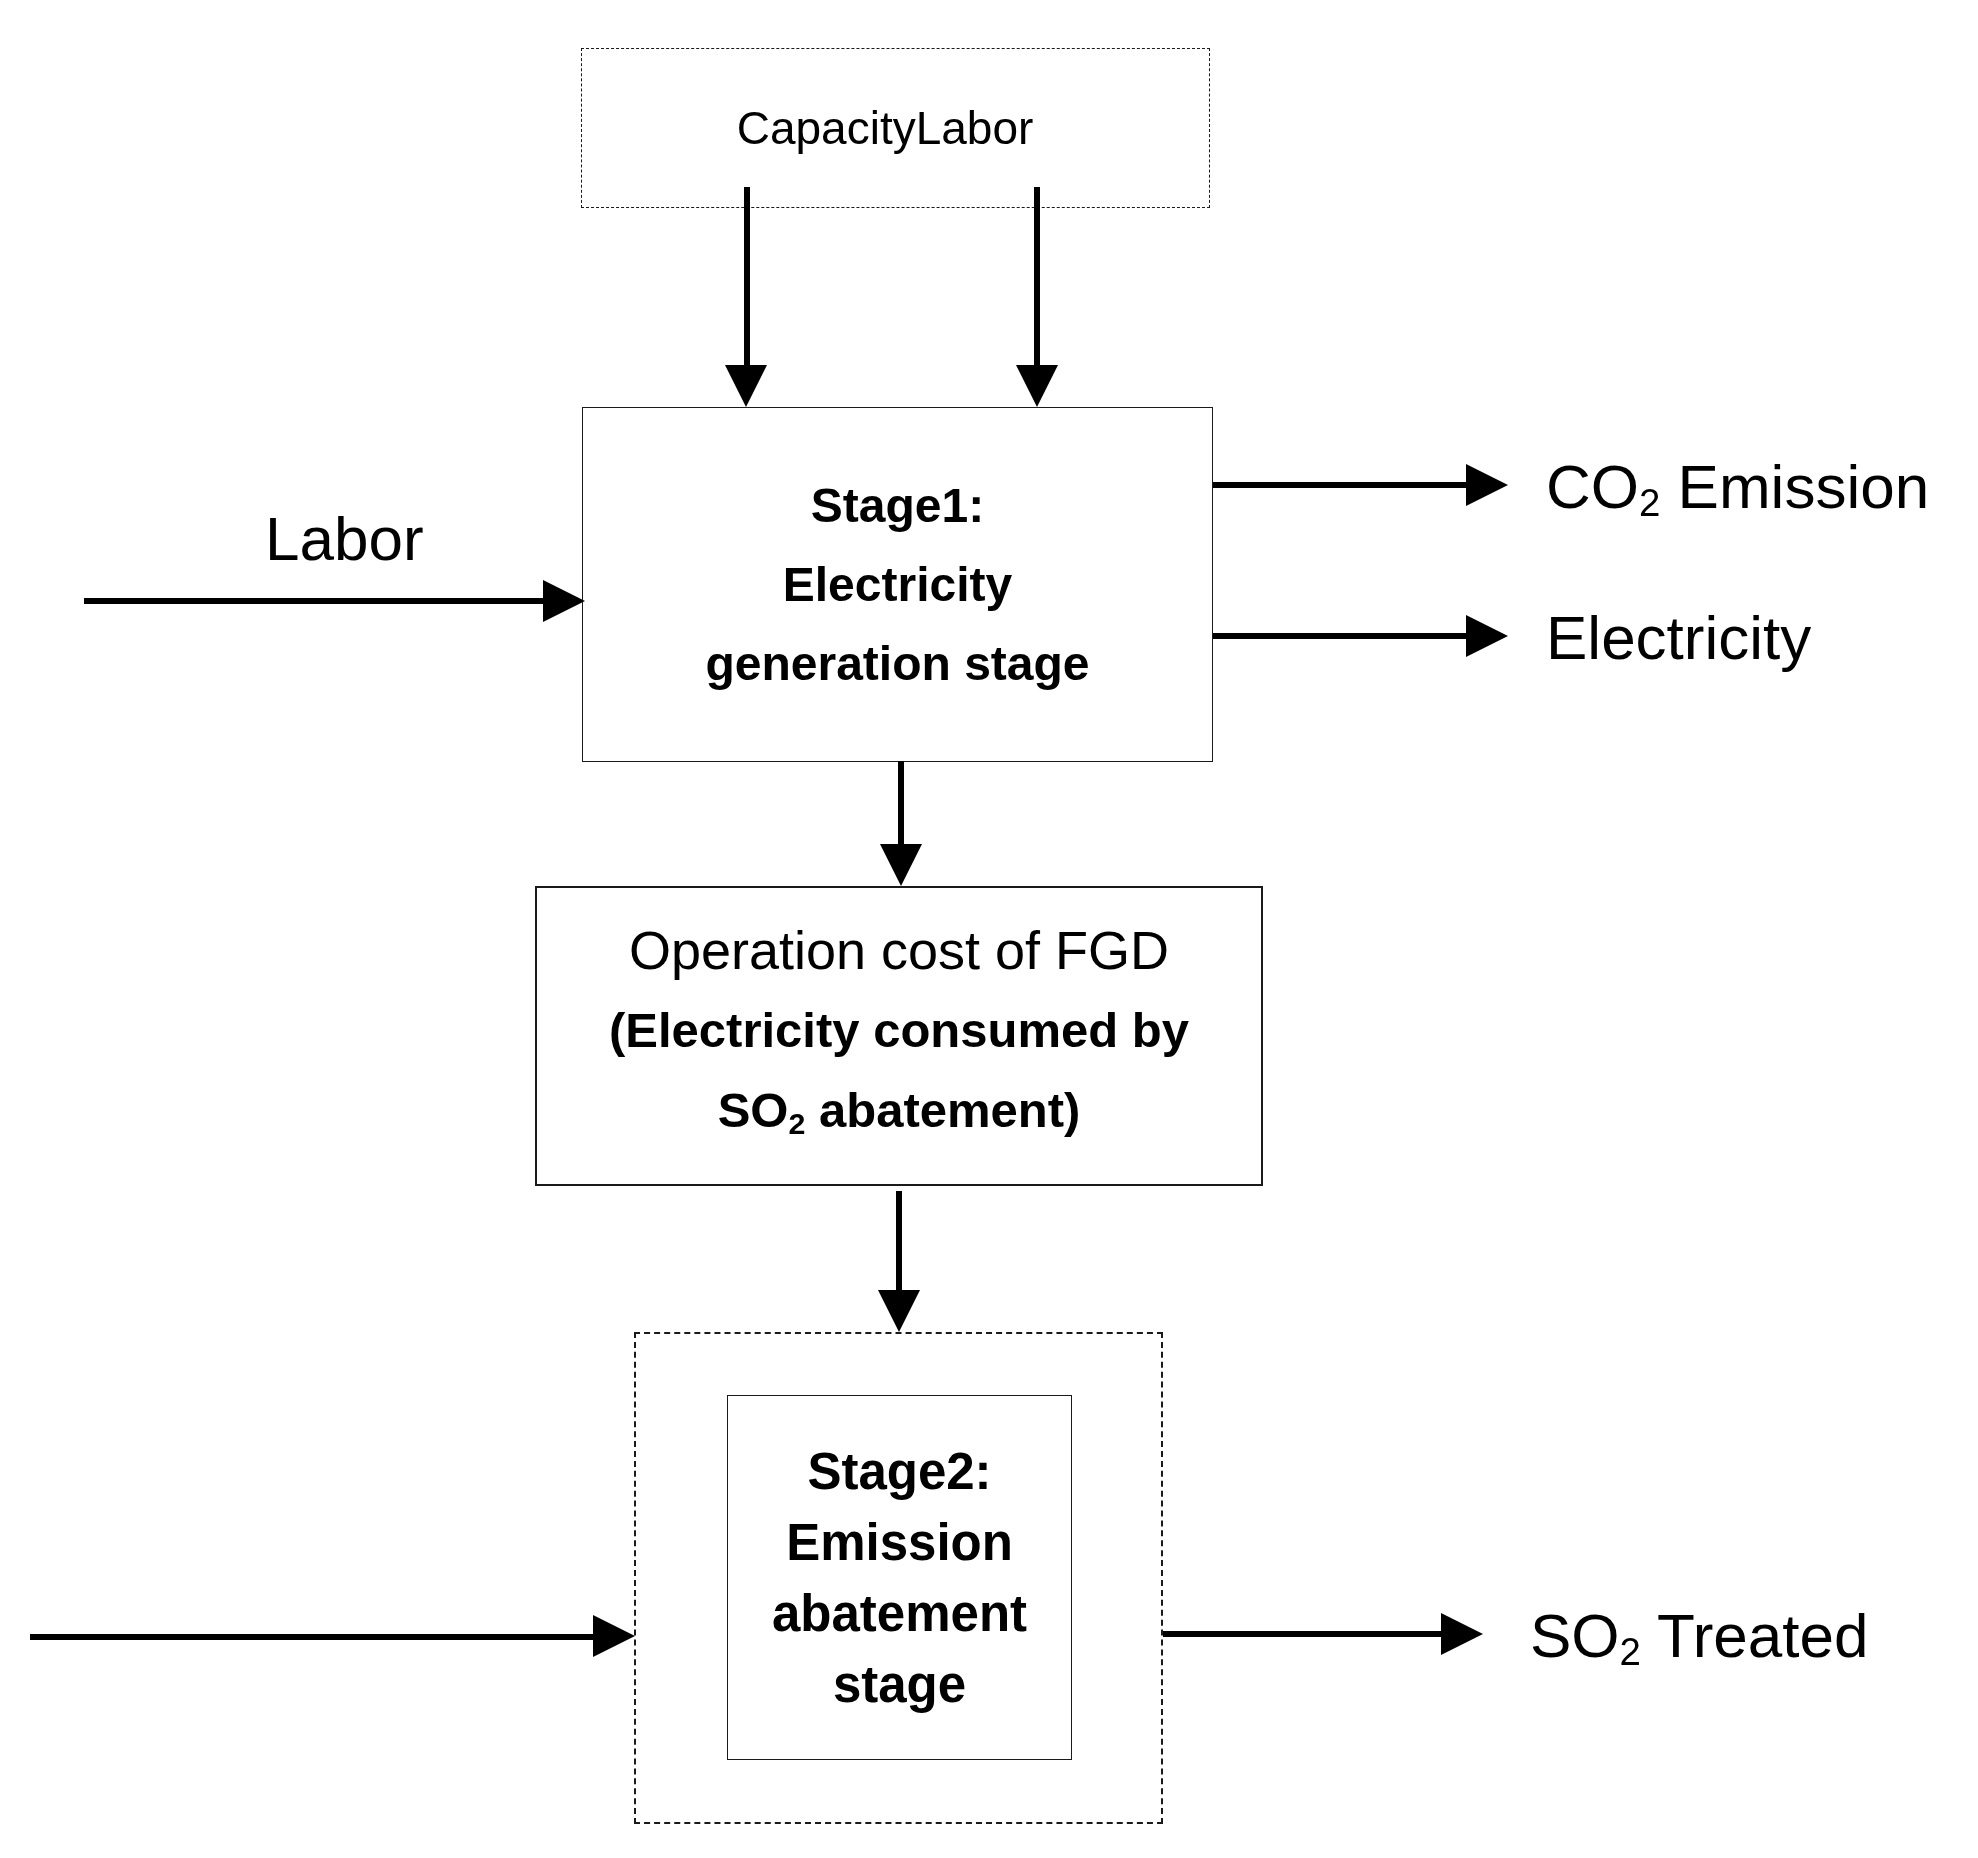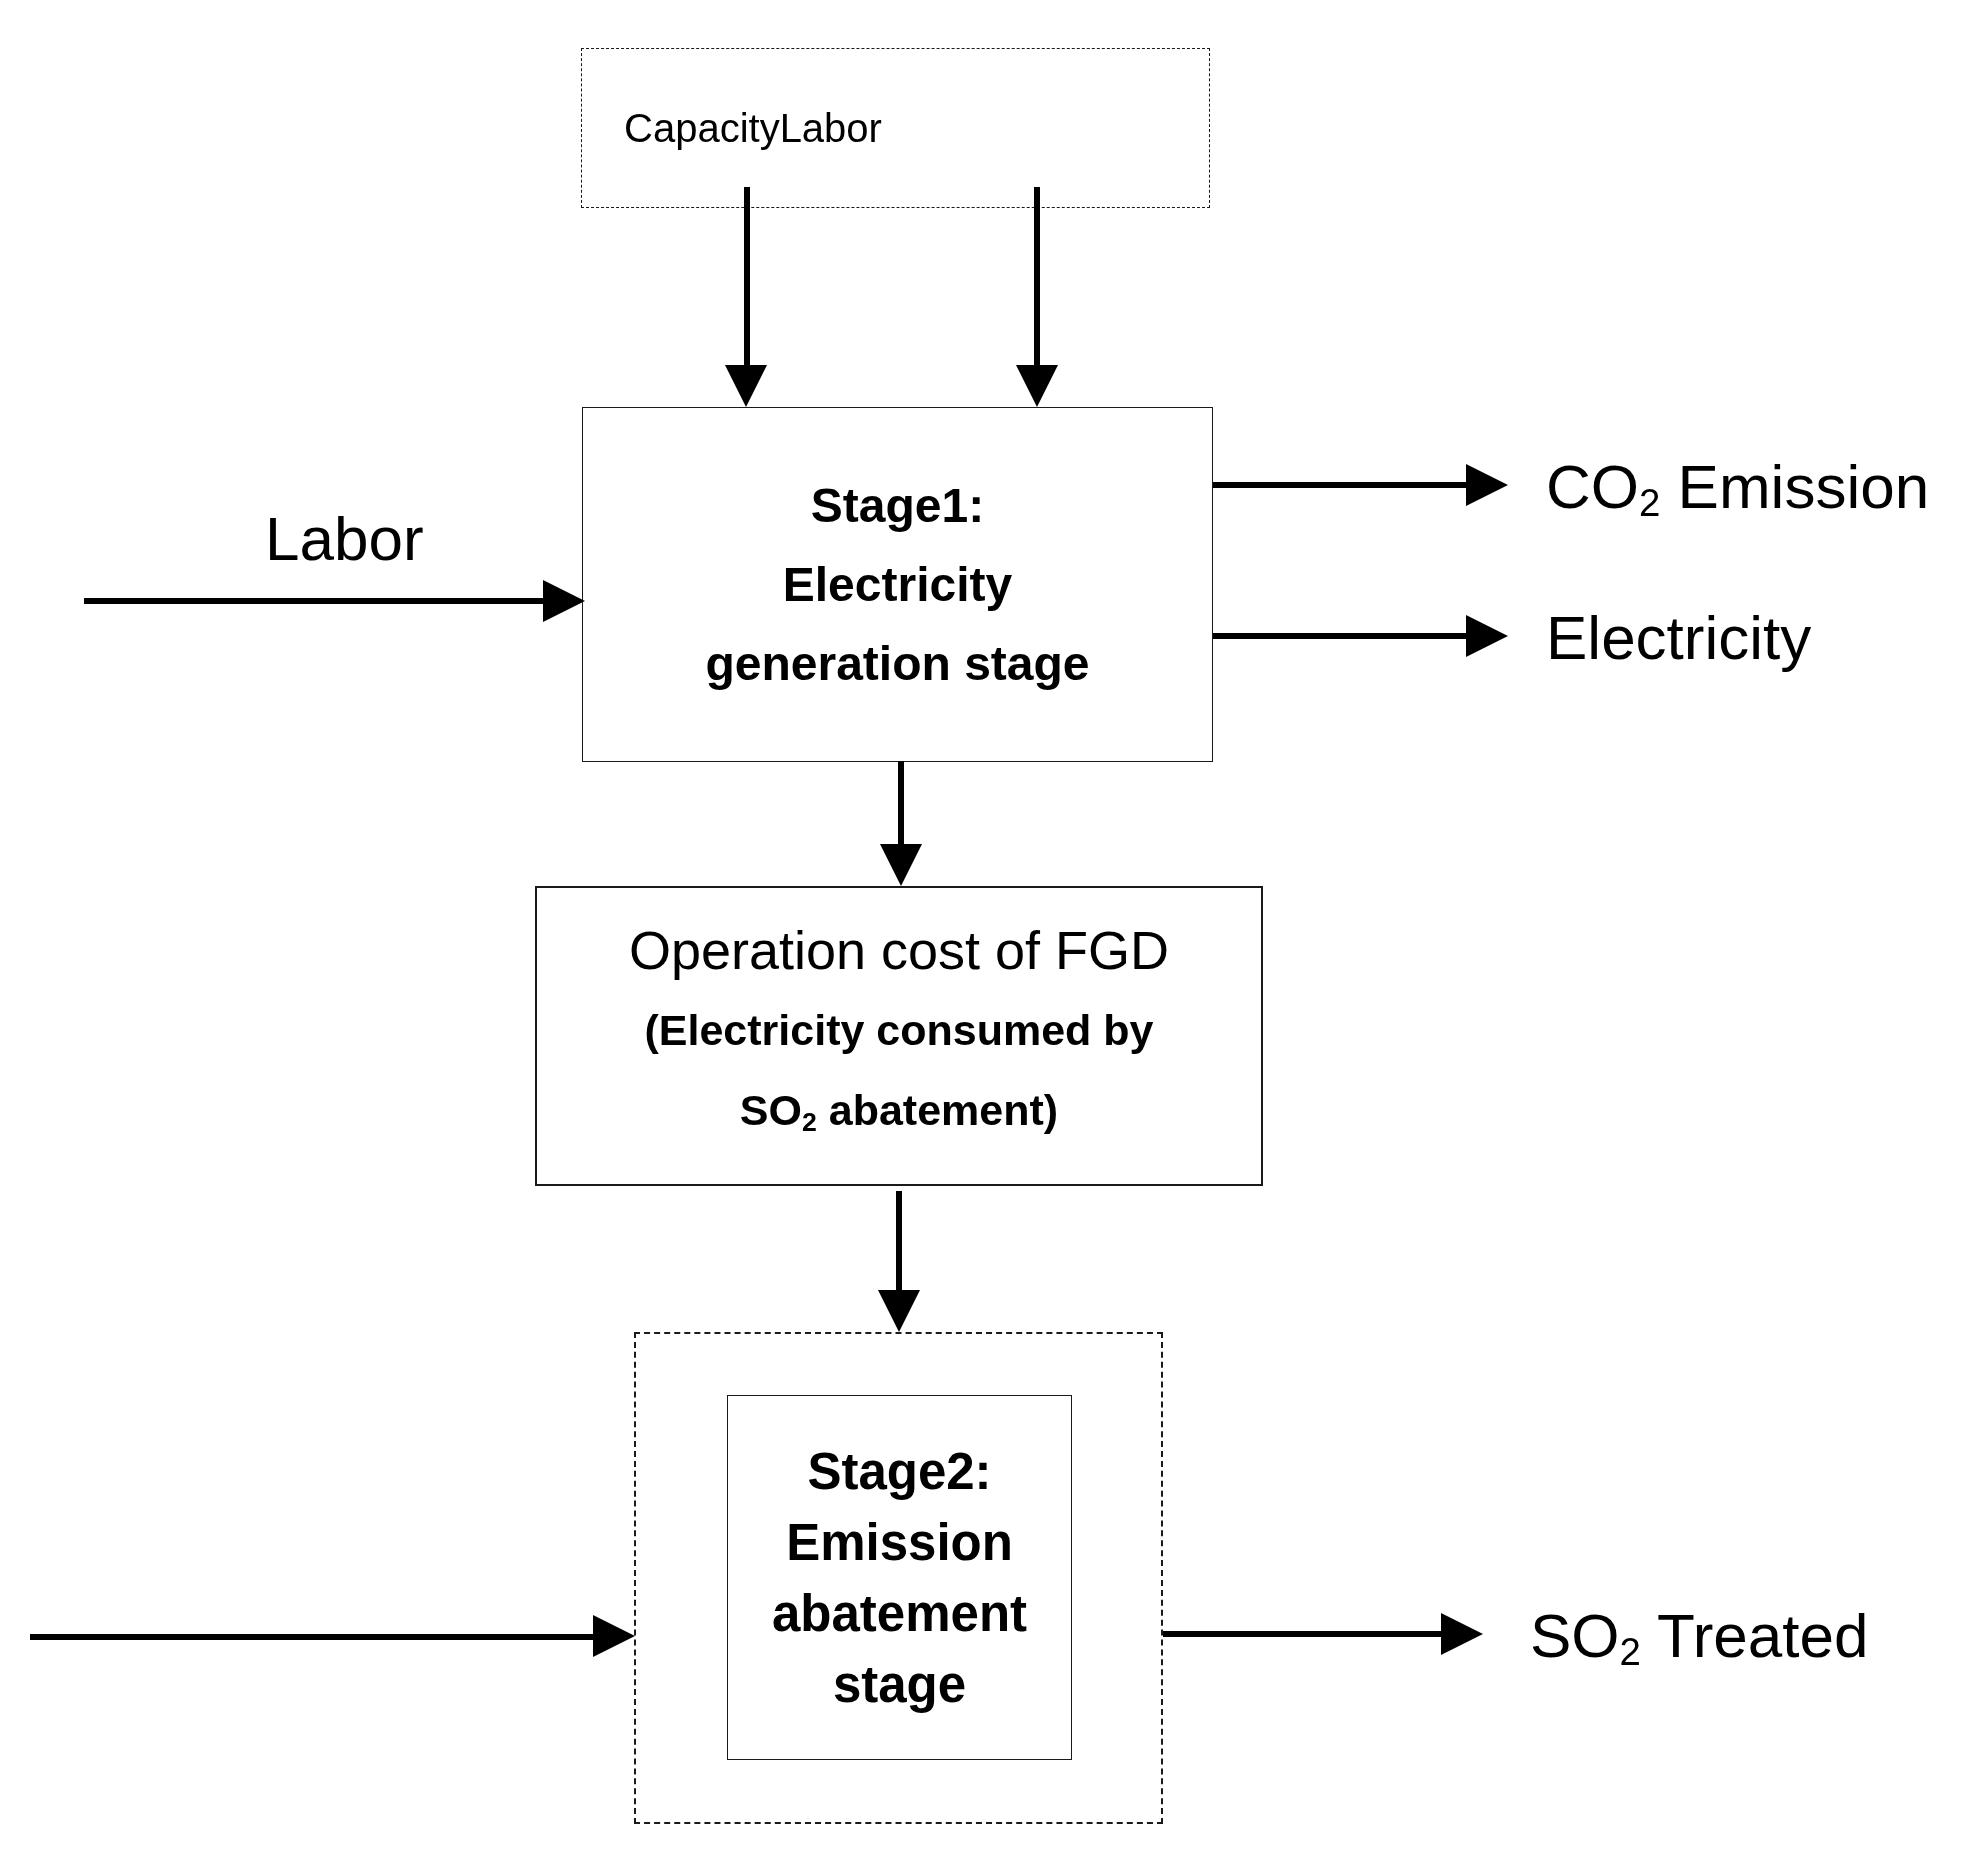--- a/index.html
+++ b/index.html
@@ -29,32 +29,32 @@
   .flabel {
     position: absolute;
     font-size: 62px;
     line-height: 1;
     white-space: nowrap;
     color: #000;
   }
 
   .stage1-line   { font-size: 48px; font-weight: bold; line-height: 79px; white-space: nowrap; }
   .op-line-1     { font-size: 54px; font-weight: normal; line-height: 80px; white-space: nowrap; }
-  .op-line-bold  { font-size: 43px; font-weight: bold;   line-height: 80px; white-space: nowrap; }
+  .op-line-bold  { font-size: 49px; font-weight: bold;   line-height: 80px; white-space: nowrap; }
   .stage2-line   { font-size: 51px; font-weight: bold;   line-height: 71px; white-space: nowrap; }
 
   .sub { font-size: 0.62em; vertical-align: -0.22em; }
 
   .inputs-row {
     display: flex; flex-direction: row;
-    justify-content: flex-start; align-items: center;
+    justify-content: center; align-items: center;
     padding: 0 63px 0 42px;
     height: 100%;
     box-sizing: border-box;
-    font-size: 40px;
+    font-size: 46px;
   }
 
   
   .hline { position: absolute; height: 5.5px; background: #000; }
   .vline { position: absolute; width: 5.5px;  background: #000; }
   .head-right {
     position: absolute; width: 0; height: 0;
     border-top: 21px solid transparent;
     border-bottom: 21px solid transparent;
     border-left: 42px solid #000;

